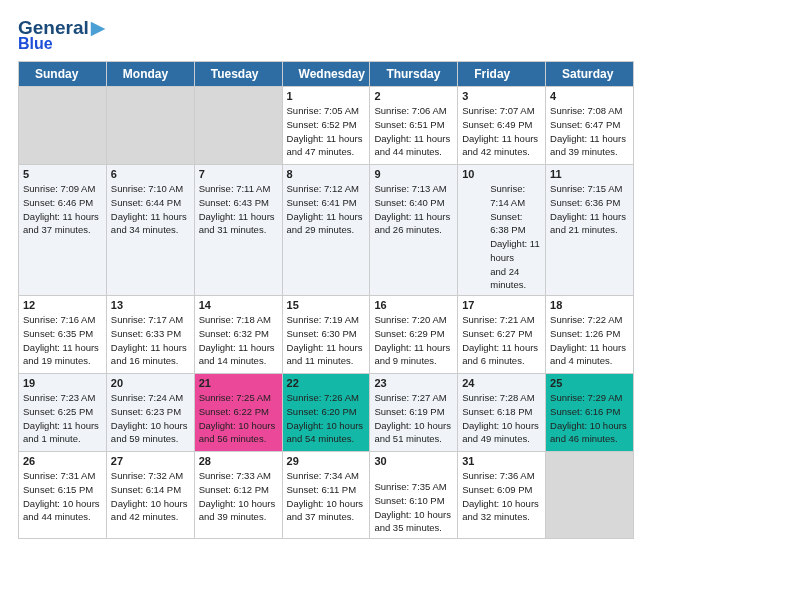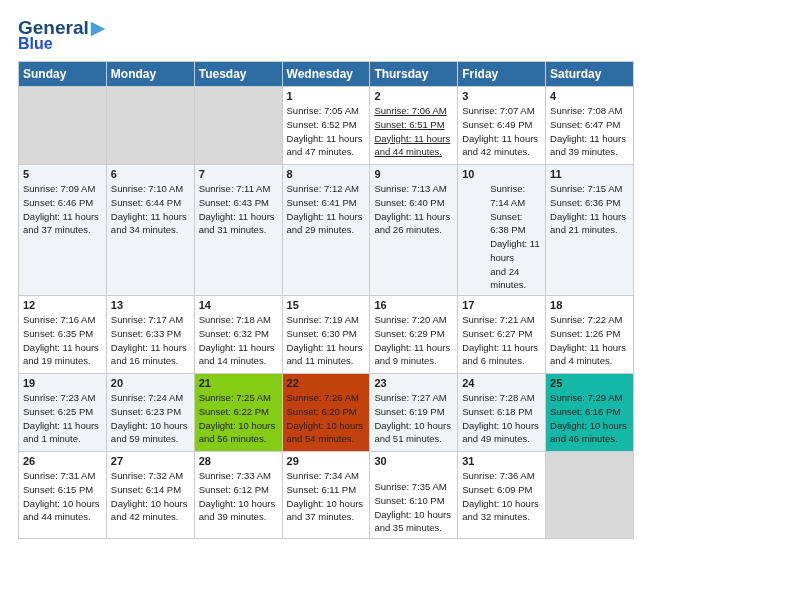--- a/index.html
+++ b/index.html
@@ -42,21 +42,21 @@
     table {
       width: 100%;
       border-collapse: collapse;
       table-layout: fixed;
     }
     thead tr {
       background-color: #2e6da4;
       color: #fff;
     }
     thead th {
-      padding: 5px 4px;
+      padding: 5px 16px;
       font-size: 12px;
       font-weight: bold;
       text-align: left;
       border: 1px solid #ccc;
     }
     tbody tr {
       vertical-align: top;
     }
     tbody td {
       border: 1px solid #ccc;
@@ -119,21 +119,21 @@
           <td style="background-color: rgb(216, 216, 216);"></td>
           <td>
             <span class="day-number">1</span>
             <div class="day-info" style="white-space: pre-line;">Sunrise: 7:05 AM
 Sunset: 6:52 PM
 Daylight: 11 hours
 and 47 minutes.</div>
           </td>
           <td>
             <span class="day-number">2</span>
-            <div class="day-info" style="white-space: pre-line; text-decoration: underline;">Sunrise: 7:06 AM
+            <div class="day-info" style="white-space: pre-line;">Sunrise: 7:06 AM
 Sunset: 6:51 PM
 Daylight: 11 hours
 and 44 minutes.</div>
           </td>
           <td>
             <span class="day-number">3</span>
             <div class="day-info" style="white-space: pre-line;">Sunrise: 7:07 AM
 Sunset: 6:49 PM
 Daylight: 11 hours
 and 42 minutes.</div>
@@ -256,28 +256,28 @@
 Daylight: 11 hours
 and 1 minute.</div>
           </td>
           <td style="background-color: rgb(240, 244, 248);">
             <span class="day-number">20</span>
             <div class="day-info" style="white-space: pre-line;">Sunrise: 7:24 AM
 Sunset: 6:23 PM
 Daylight: 10 hours
 and 59 minutes.</div>
           </td>
-          <td style="background-color: #84cc16;">
+          <td style="background-color: #ec4899;">
             <span class="day-number">21</span>
             <div class="day-info" style="white-space: pre-line;">Sunrise: 7:25 AM
 Sunset: 6:22 PM
 Daylight: 10 hours
 and 56 minutes.</div>
           </td>
-          <td style="background-color: #c2410c;">
+          <td style="background-color: #14b8a6;">
             <span class="day-number">22</span>
             <div class="day-info" style="white-space: pre-line;">Sunrise: 7:26 AM
 Sunset: 6:20 PM
 Daylight: 10 hours
 and 54 minutes.</div>
           </td>
           <td style="background-color: rgb(240, 244, 248);">
             <span class="day-number">23</span>
             <div class="day-info" style="white-space: pre-line;">Sunrise: 7:27 AM
 Sunset: 6:19 PM

